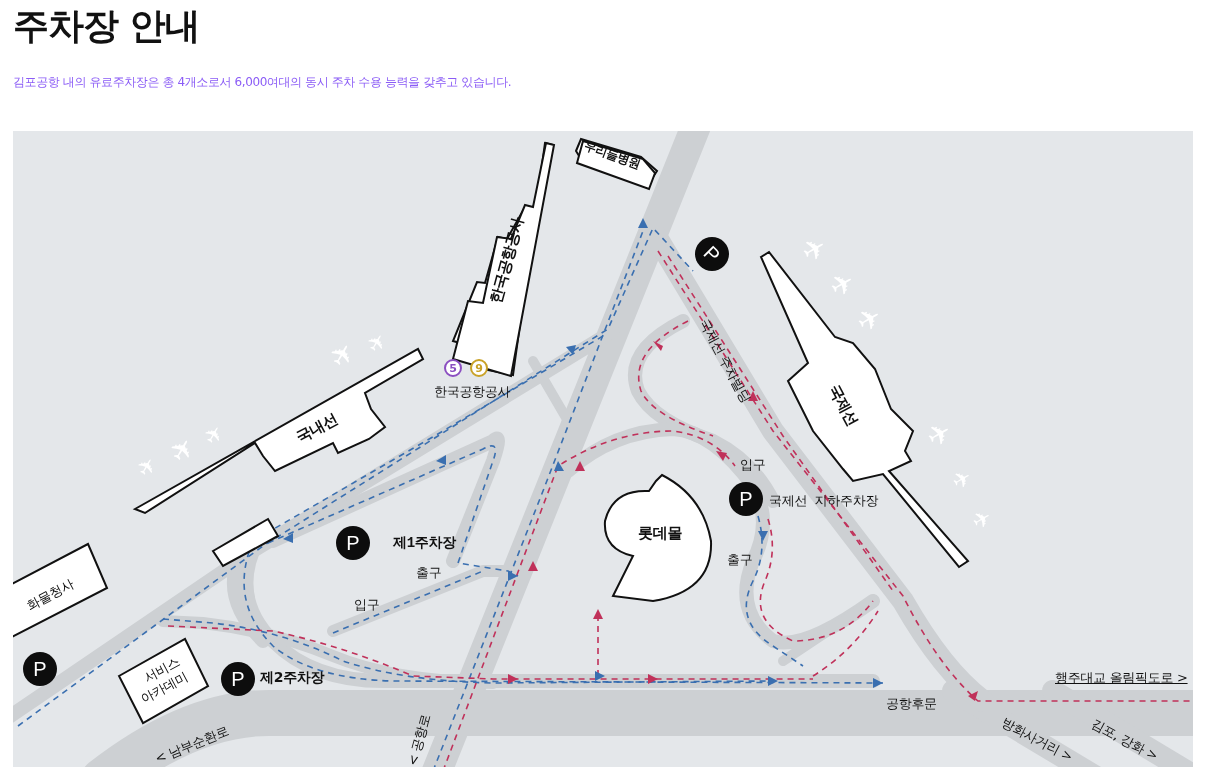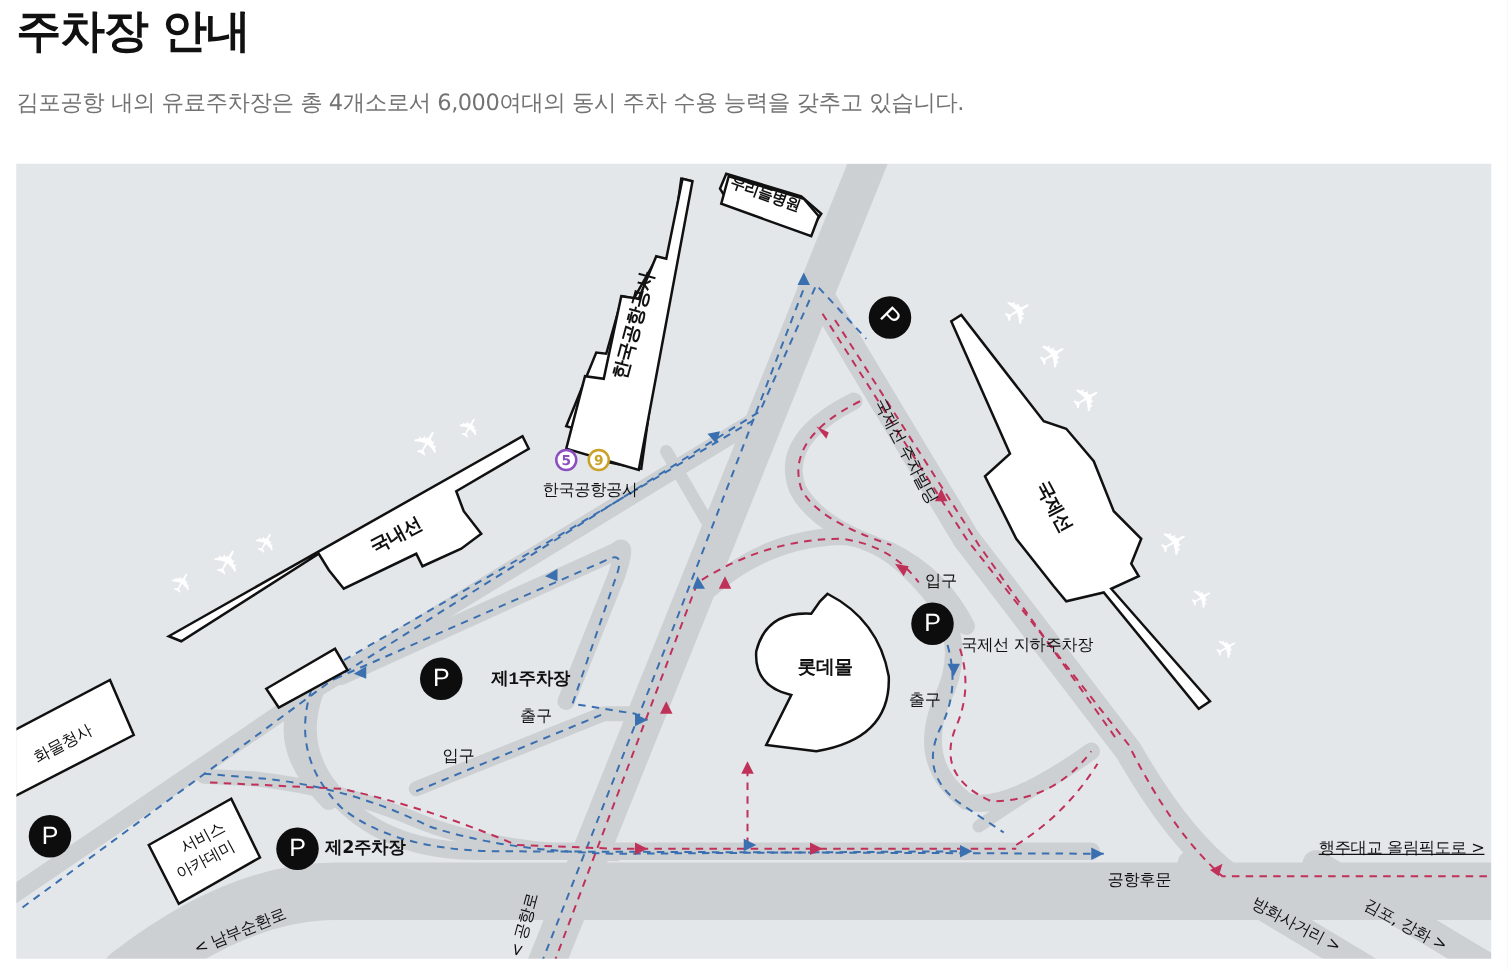--- a/index.html
+++ b/index.html
@@ -1,18 +1,18 @@
 <!DOCTYPE html>
 <html><head>
 <meta charset="utf-8">
 <style>
   html,body{margin:0;padding:0;background:#fff;}
   body{width:1206px;height:775px;overflow:hidden;position:relative;font-family:"DejaVu Sans","Liberation Sans",sans-serif;color:#111;}
   .page-title{position:absolute;left:13px;top:4px;margin:0;font-size:36px;font-weight:bold;letter-spacing:-1px;line-height:44px;}
-  .intro{position:absolute;left:13px;top:71px;font-size:18px;line-height:23px;color:#737373;letter-spacing:-0.4px;}
+  .intro{position:absolute;left:13px;top:71px;font-size:12px;line-height:23px;color:#8b5cf6;letter-spacing:-0.4px;}
   .intro p{margin:0;}
   .map{position:absolute;left:13px;top:131px;width:1180px;height:636px;background:#e4e7ea;overflow:hidden;}
   .map svg{position:absolute;left:0;top:0;}
   .road{fill:none;stroke:#cdd0d3;stroke-linecap:round;stroke-linejoin:round;}
   .blue{fill:none;stroke:#3a6fb0;stroke-width:1.6;stroke-dasharray:6 5;}
   .red{fill:none;stroke:#c0315a;stroke-width:1.6;stroke-dasharray:6 5;}
   .bld{fill:#fff;stroke:#111;stroke-width:2;stroke-linejoin:miter;}
   .lbl{position:absolute;font-size:13px;white-space:nowrap;color:#111;letter-spacing:-0.3px;}
   .lbl.b{font-weight:bold;font-size:14px;}
   .pin{position:absolute;width:34px;height:34px;border-radius:50%;background:#0d0d0d;color:#fff;font-size:20px;line-height:34px;text-align:center;font-family:"Liberation Sans",sans-serif;}
@@ -124,21 +124,21 @@
   <div class="lbl" style="left:130px;top:530px;transform:rotate(-28deg);">서비스</div>
   <div class="lbl" style="left:126px;top:548px;transform:rotate(-28deg);">아카데미</div>
 
   <div class="subway" style="left:431px;top:228px;border:2px solid #8b4fc1;color:#8b4fc1;">5</div>
   <div class="subway" style="left:457px;top:228px;border:2px solid #c9a227;color:#c9a227;">9</div>
   <div class="lbl" style="left:421px;top:252px;">한국공항공사</div>
 
   <div class="pin" style="left:682px;top:106px;transform:rotate(45deg);">P</div>
   <div class="lbl" style="left:690px;top:180px;transform:rotate(62deg);transform-origin:left center;">국제선 주차빌딩</div>
   <div class="pin" style="left:716px;top:351px;">P</div>
-  <div class="lbl" style="left:756px;top:376px;">국제선 지하주차장</div>
+  <div class="lbl" style="left:756px;top:361px;font-family:Liberation Mono, monospace;">국제선 지하주차장</div>
   <div class="pin" style="left:323px;top:395px;">P</div>
   <div class="lbl b" style="left:380px;top:403px;font-family:Liberation Mono, monospace;">제1주차장</div>
   <div class="pin" style="left:208px;top:531px;">P</div>
   <div class="lbl b" style="left:247px;top:538px;">제2주차장</div>
   <div class="pin" style="left:10px;top:521px;">P</div>
 
   <div class="lbl" style="left:403px;top:433px;">출구</div>
   <div class="lbl" style="left:341px;top:465px;">입구</div>
   <div class="lbl" style="left:727px;top:325px;">입구</div>
   <div class="lbl" style="left:714px;top:420px;">출구</div>

